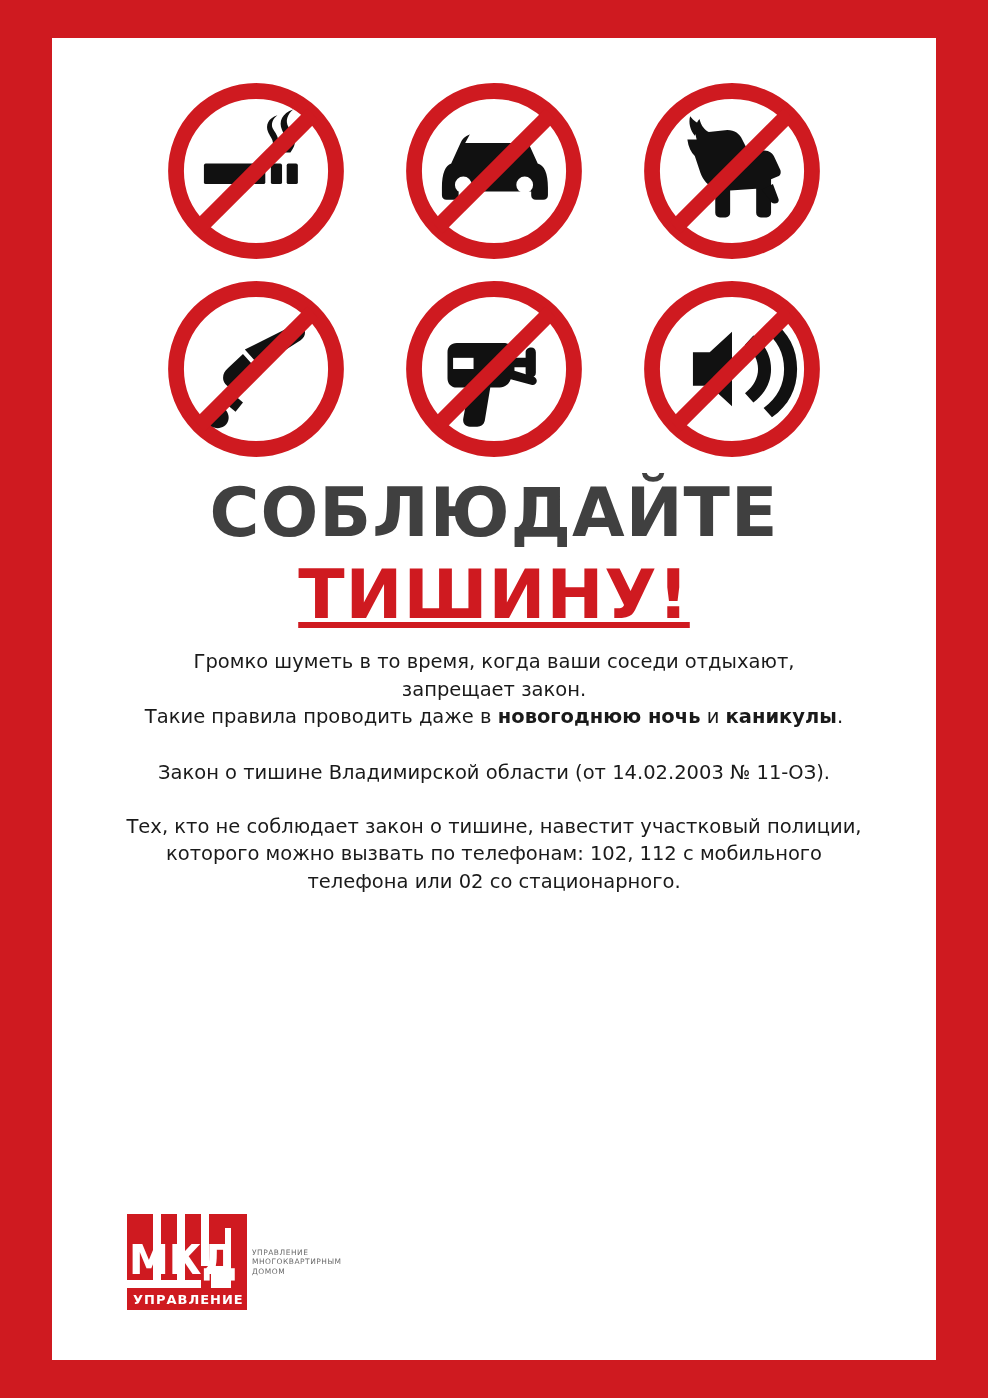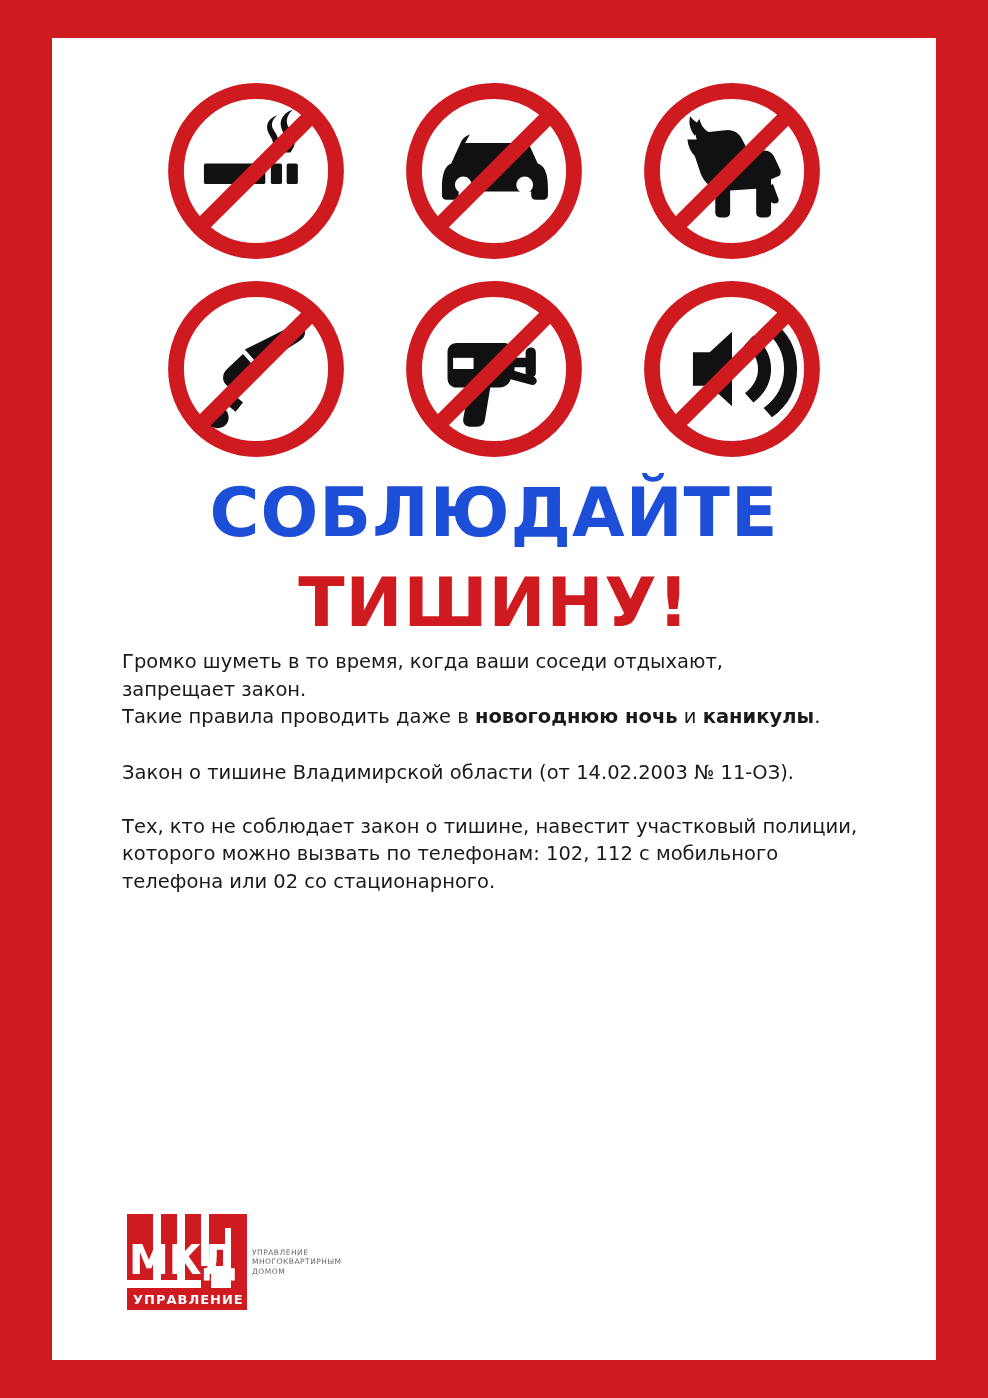--- a/index.html
+++ b/index.html
@@ -57,42 +57,43 @@
     position: absolute;
     left: 0;
     top: 440px;
     width: 884px;
     text-align: center;
   }
   .title-main {
     font-size: 68px;
     font-weight: bold;
     letter-spacing: 1px;
-    color: #1d4ed8;
+    color: #404040;
     line-height: 1.02;
     margin: 0;
     font-family: "DejaVu Sans", sans-serif;
   }
   .title-sub {
     font-size: 68px;
     font-weight: bold;
     letter-spacing: 1px;
     color: #cf1a20;
     line-height: 1.05;
-    margin: 20px 0 0 0;
-    font-family: "DejaVu Sans", sans-serif;
+    margin: 12px 0 0 0;
+    font-family: "DejaVu Sans", sans-serif;
+    text-decoration: underline;
   }
 
   
   .body-text {
     position: absolute;
     left: 70px;
     top: 610px;
     width: 744px;
-    text-align: left;
+    text-align: center;
     color: #1a1a1a;
     font-size: 19.5px;
     line-height: 1.42;
     font-family: "DejaVu Sans", sans-serif;
   }
   .body-text p { margin: 0; }
   .para-intro { margin-bottom: 0 !important; }
   .bold { font-weight: bold; }
   .rule-list { margin-top: 22px !important; }
   .rule {

